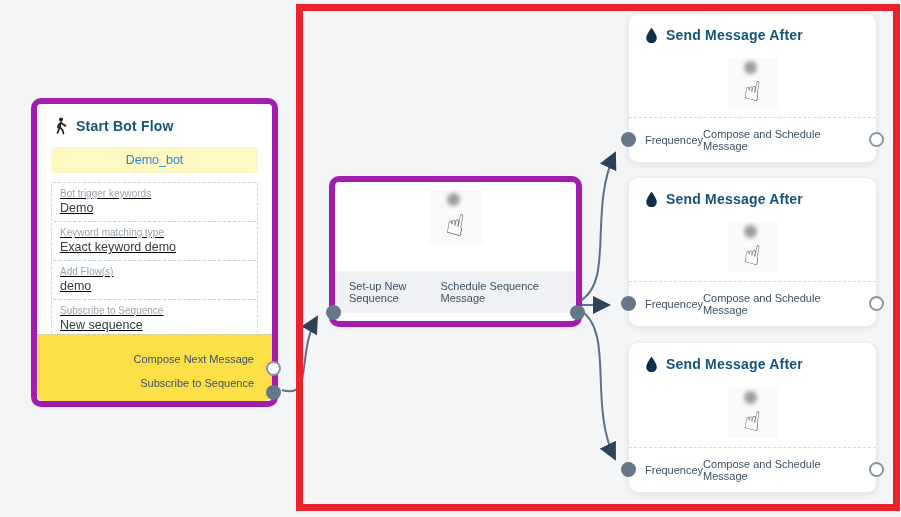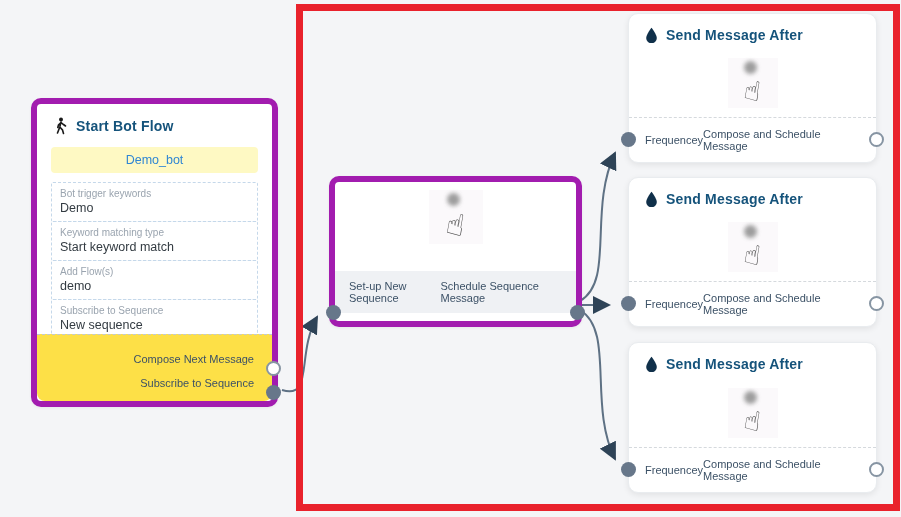--- a/index.html
+++ b/index.html
@@ -17,21 +17,21 @@
 
   .node-header { display:flex; align-items:center; gap:8px; padding:13px 16px 6px 16px; }
   .node-title { font-size:14px; font-weight:700; color:#15537b; letter-spacing:.2px;text-align:center; }
 
   
   #start-bot-flow { left:31px; top:98px; width:247px; height:309px; }
   .bot-btn { margin:6px 14px 0 14px; height:26px; background:#fef9c3; border-radius:4px;
     display:flex; align-items:center; justify-content:center;
     font-size:12.5px; color:#2f86d3; cursor:pointer; }
   .fields { margin:10px 14px 0 14px; }
-  .field { border:1px dashed #c5d8ea; border-radius:2px; margin-top:-1px; padding:4px 8px 5px 8px; }
+  .field { border:1px dashed #c5d8ea; border-radius:2px; margin-top:-1px; padding:4px 8px 5px 8px;text-decoration:underline; }
   .field-label { font-size:10px; color:#9aa4af; line-height:13px; }
   .field-value { font-size:12.5px; color:#333b42; line-height:16px; }
   .sbf-footer { position:absolute; left:0; right:0; bottom:0; height:67px;
     background:#fde047; border-top:1px dashed #c2c9d0; border-radius:0 0 8px 8px;
     padding:12px 18px 0 0; }
   .sbf-footer .out-row { height:24px; display:flex; align-items:center; justify-content:flex-end;
     font-size:11px; color:#3c5166; }
 
   
   .port { position:absolute; width:15px; height:15px; border-radius:50%; z-index:3; }
@@ -99,21 +99,21 @@
       <span class="node-title">Start Bot Flow</span>
     </div>
     <div class="bot-btn">Demo_bot</div>
     <div class="fields">
       <div class="field">
         <div class="field-label">Bot trigger keywords</div>
         <div class="field-value">Demo</div>
       </div>
       <div class="field">
         <div class="field-label">Keyword matching type</div>
-        <div class="field-value">Start keyword match</div>
+        <div class="field-value">Exact keyword demo</div>
       </div>
       <div class="field">
         <div class="field-label">Add Flow(s)</div>
         <div class="field-value">demo</div>
       </div>
       <div class="field">
         <div class="field-label">Subscribe to Sequence</div>
         <div class="field-value">New sequence</div>
       </div>
     </div>

